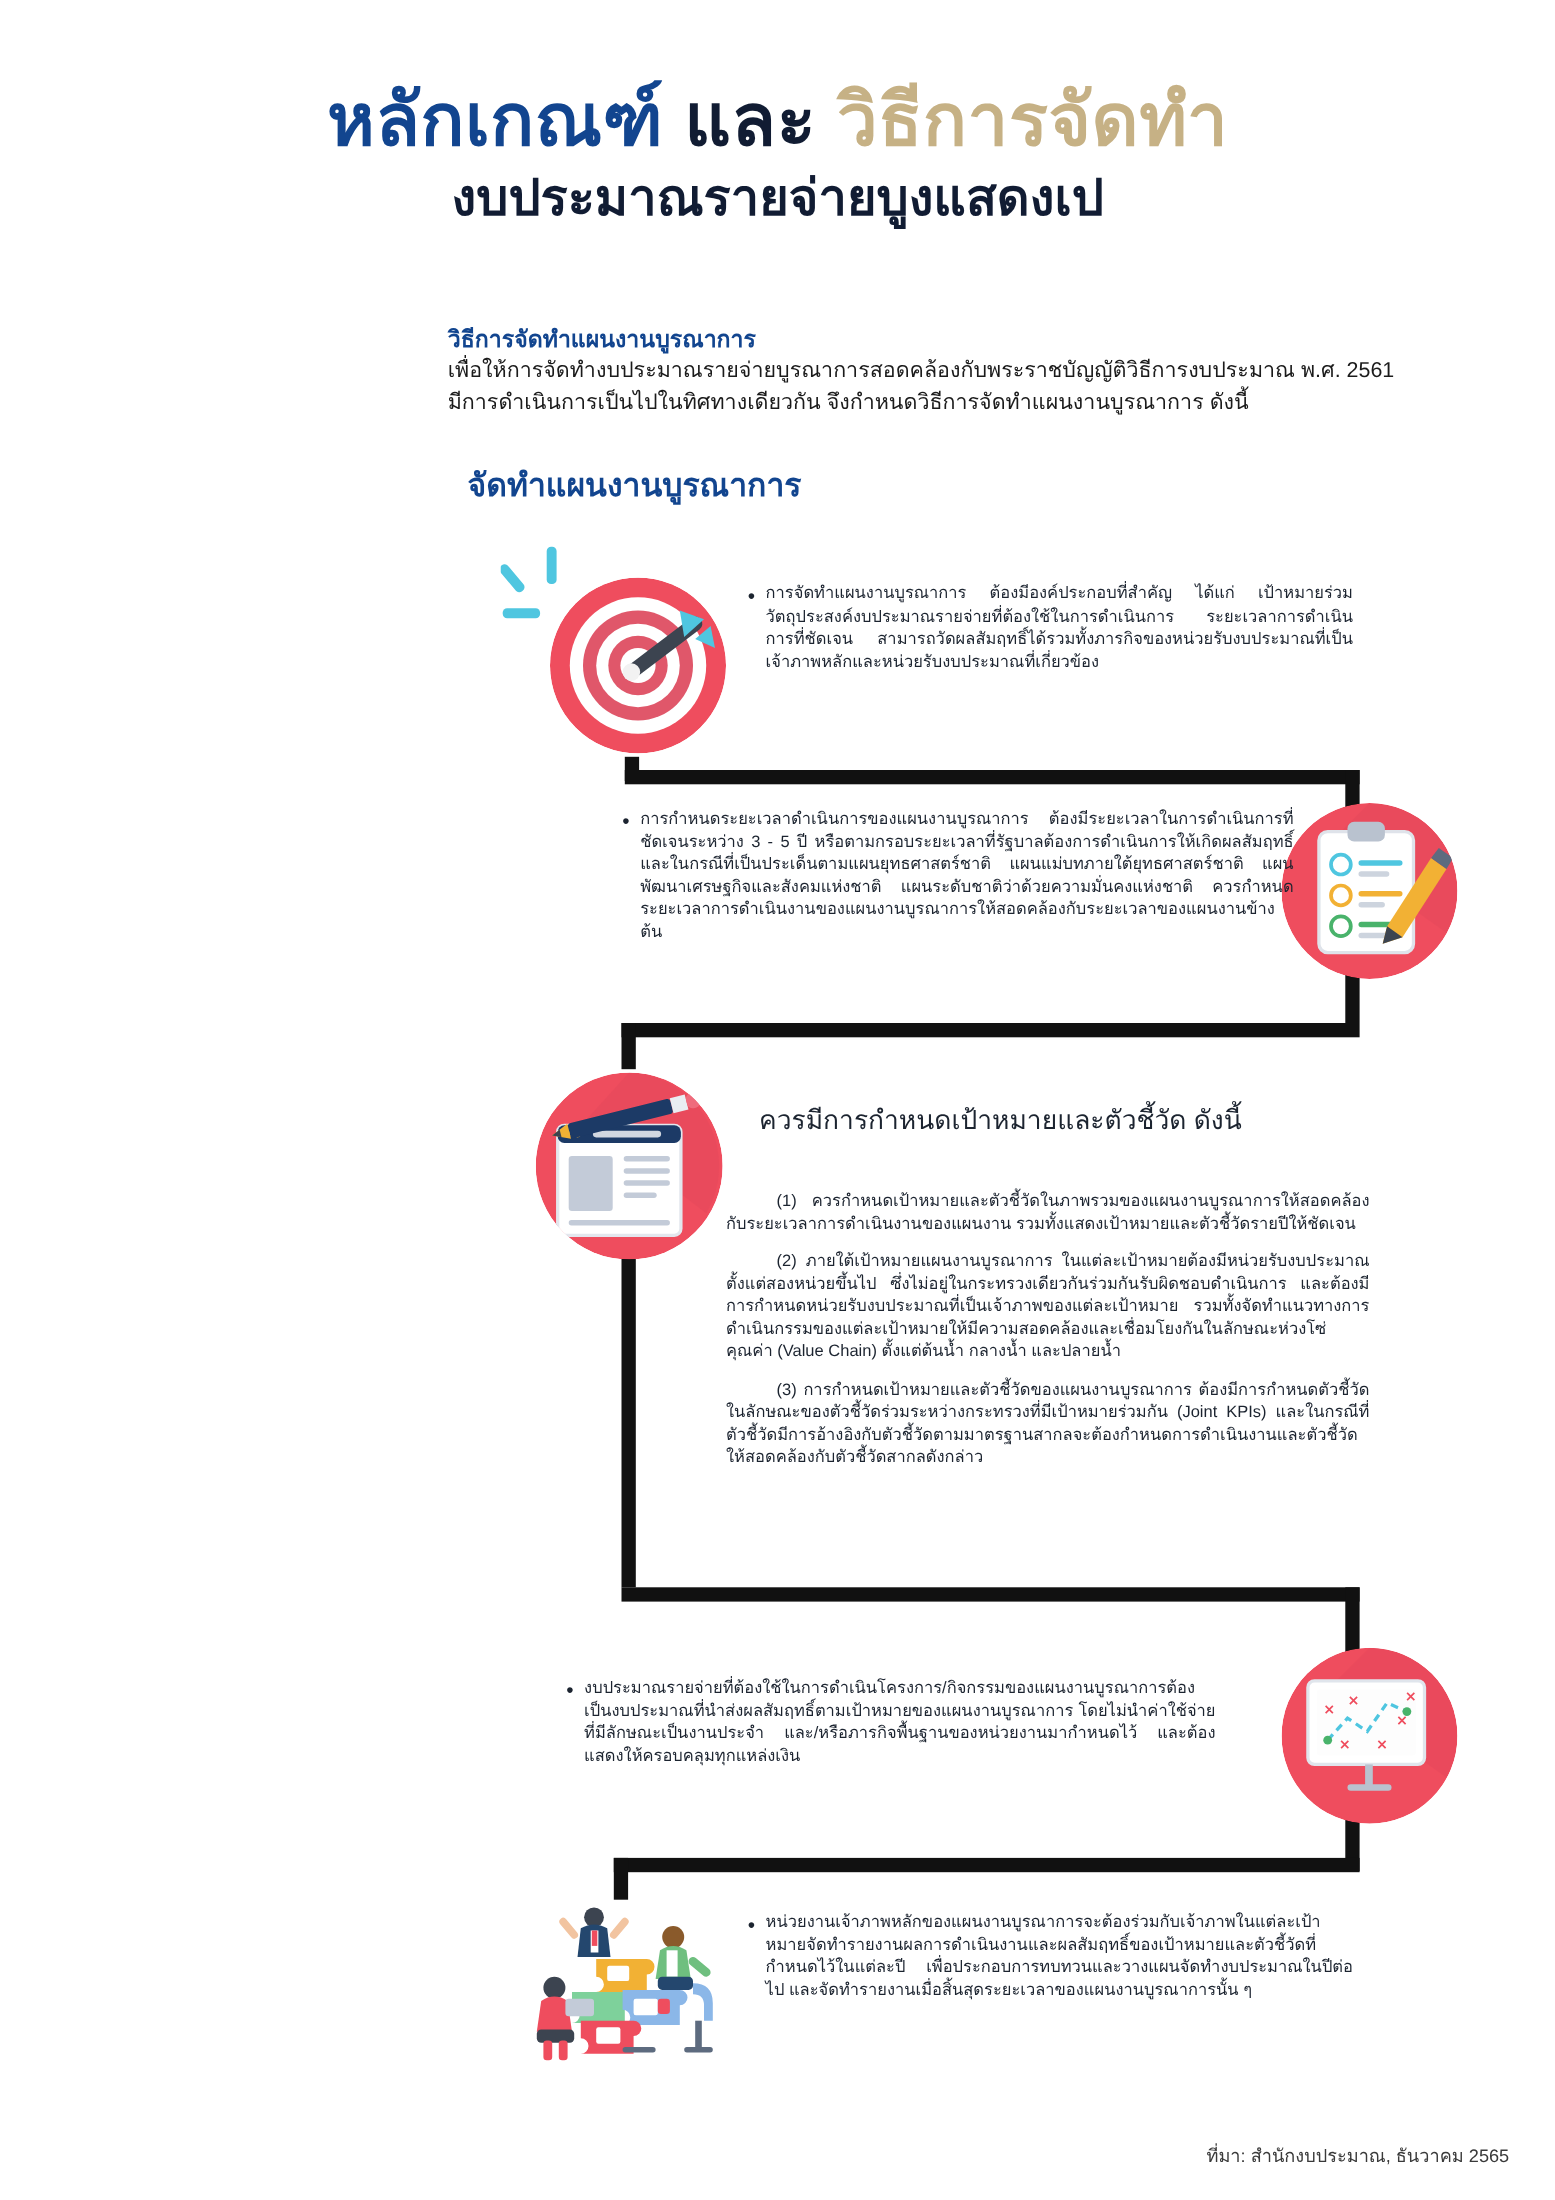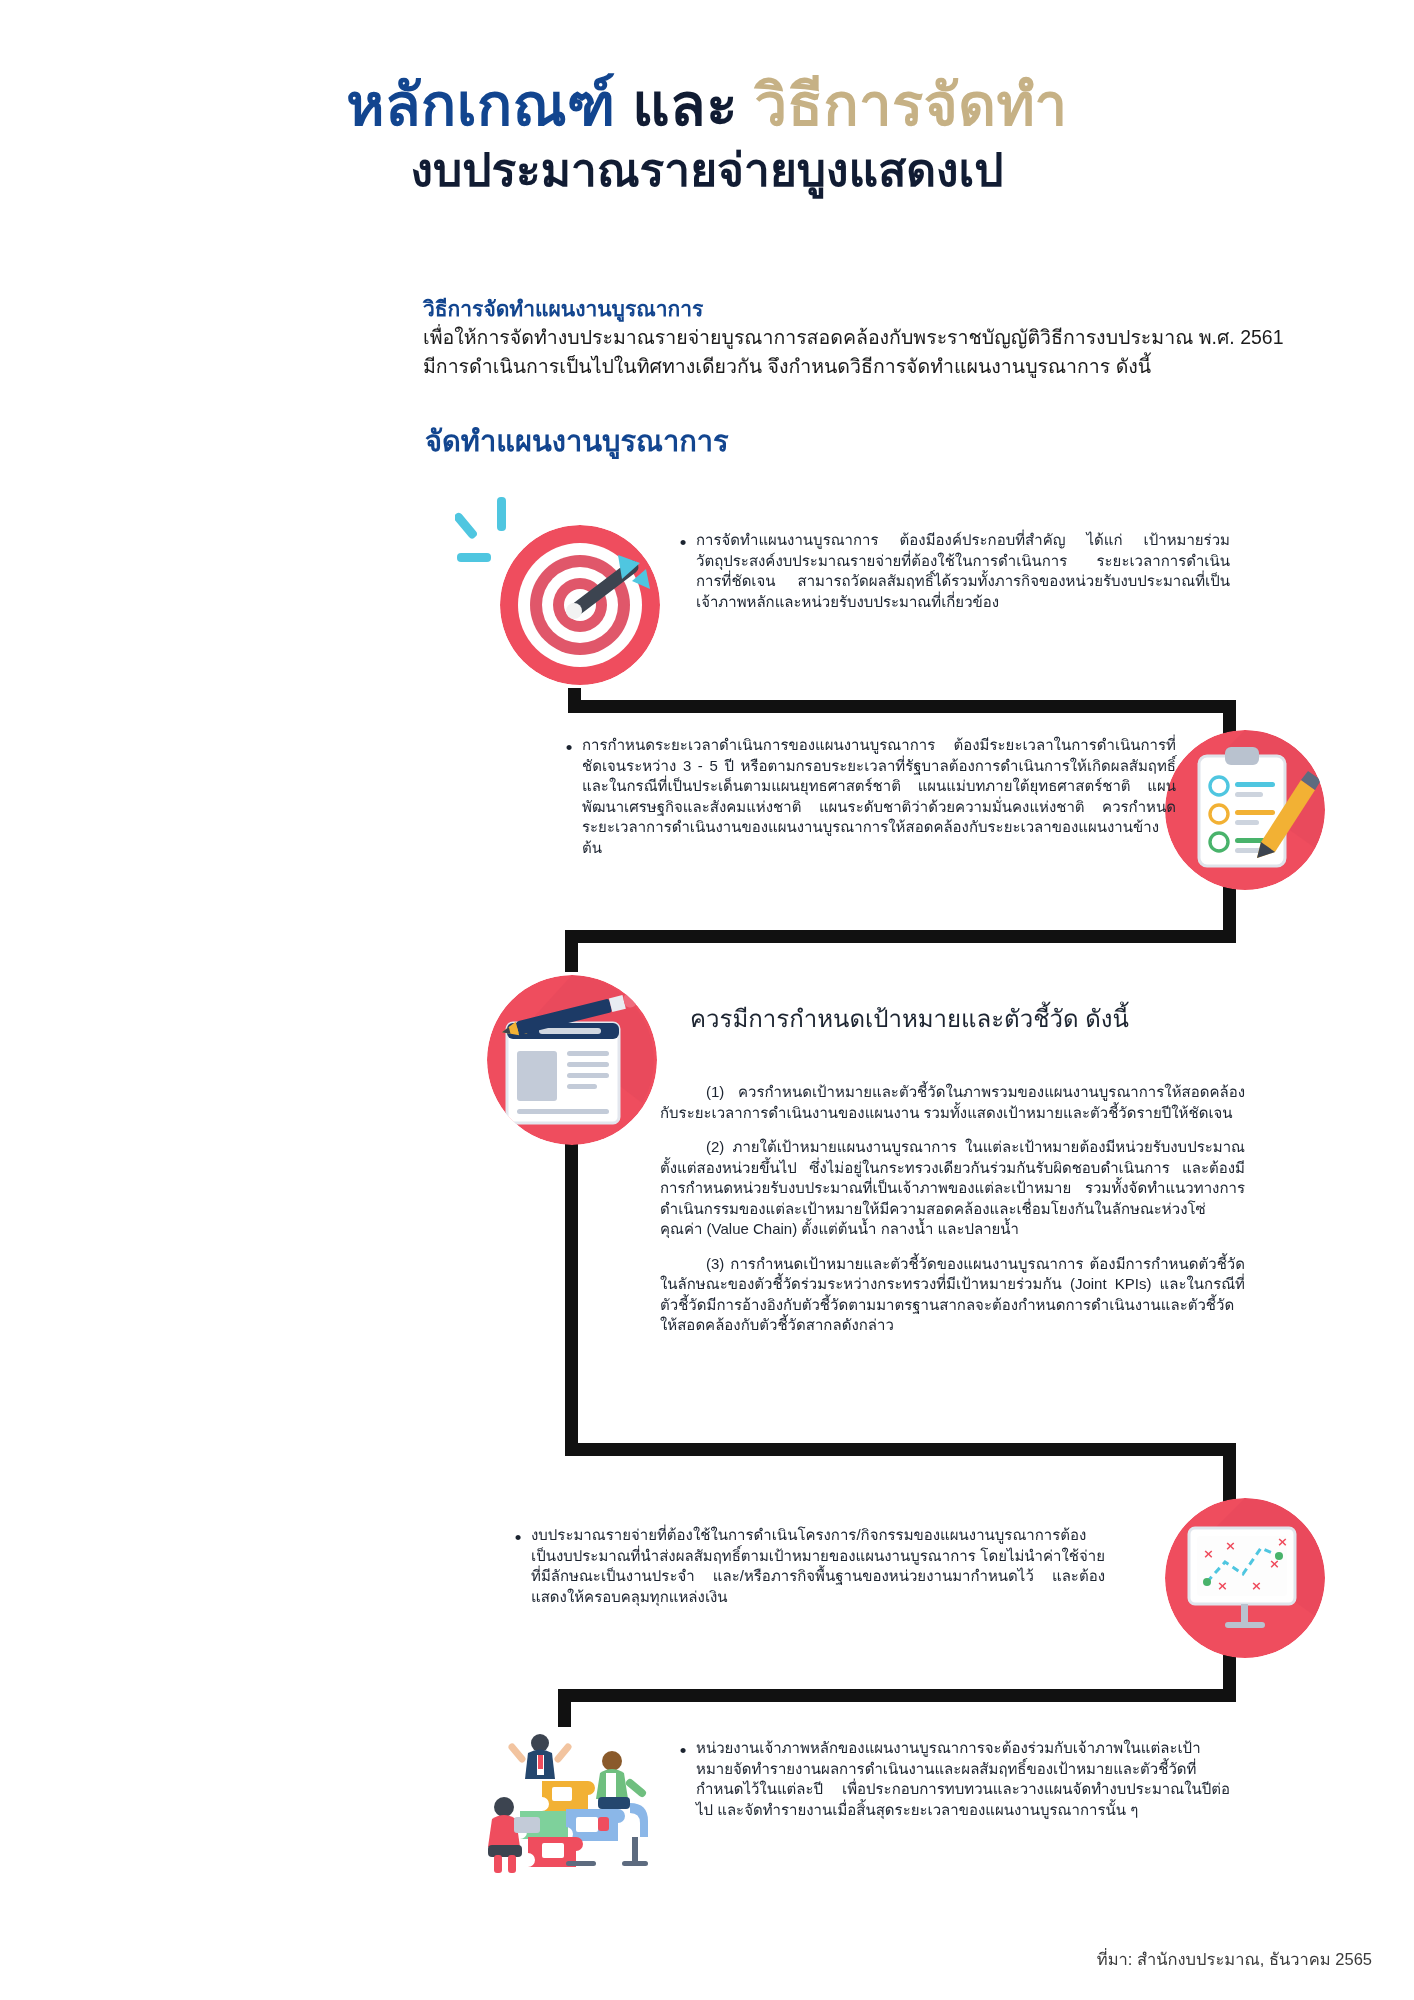--- a/index.html
+++ b/index.html
@@ -7,28 +7,28 @@
     width:1414px;height:2000px;
     background:#ffffff;
     font-family:"Liberation Sans","DejaVu Sans",sans-serif;
     position:relative;
     overflow:hidden;
   }
   .page{position:relative;width:1414px;height:2000px;}
 
   
   .title-wrap{position:absolute;left:0;top:72px;width:1414px;text-align:center;}
-  .title-line1{font-size:58px;font-weight:bold;letter-spacing:.5px;line-height:1.15;}
+  .title-line1{font-size:66px;font-weight:bold;letter-spacing:.5px;line-height:1.15;}
   .t-blue{color:#12458f;}
   .t-dark{color:#111c33;}
   .t-gold{color:#c6b185;}
   .title-line2{font-size:46px;font-weight:bold;color:#111c33;line-height:1.2;margin-top:4px;}
 
   
-  .intro{position:absolute;left:423px;top:295px;width:975px;}
+  .intro{position:absolute;left:407px;top:295px;width:975px;}
   .intro-head{color:#12458f;font-size:21px;font-weight:bold;line-height:1.35;}
   .intro-body{color:#1b1b1b;font-size:19.5px;line-height:1.42;margin-top:1px;}
 
   .section-head{position:absolute;left:425px;top:418px;color:#12458f;font-size:29px;font-weight:bold;}
 
   
   .pipe{position:absolute;background:#111111;}
 
   
   .block{position:absolute;}

